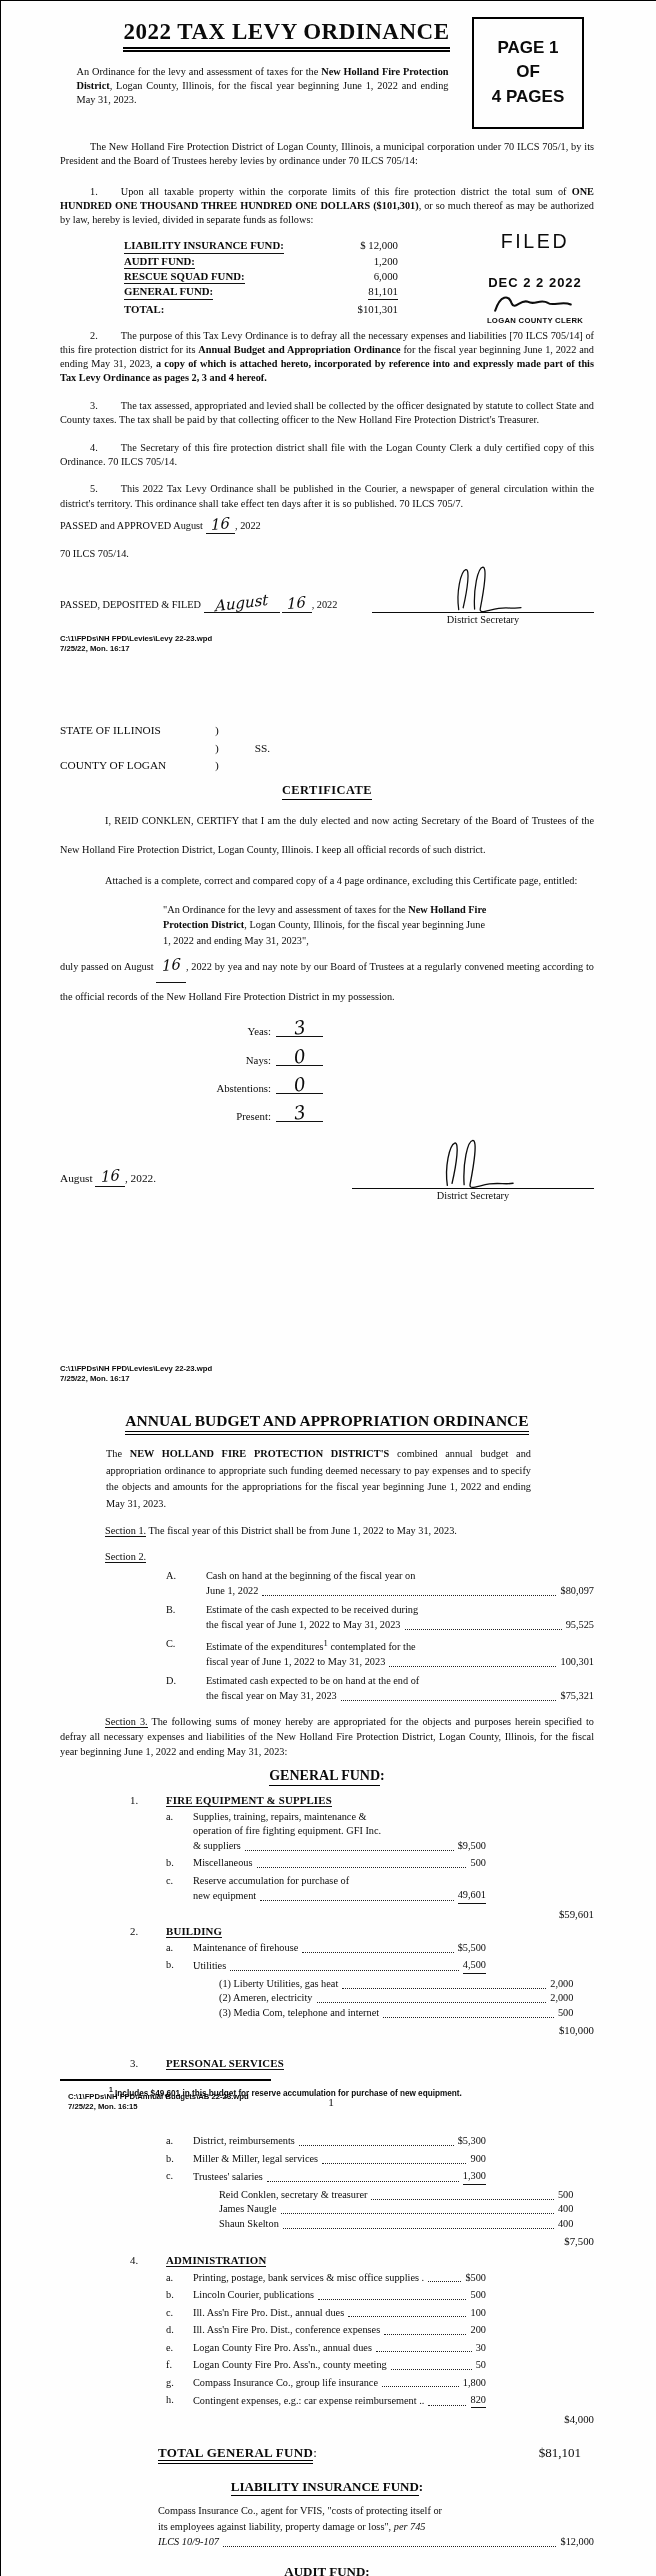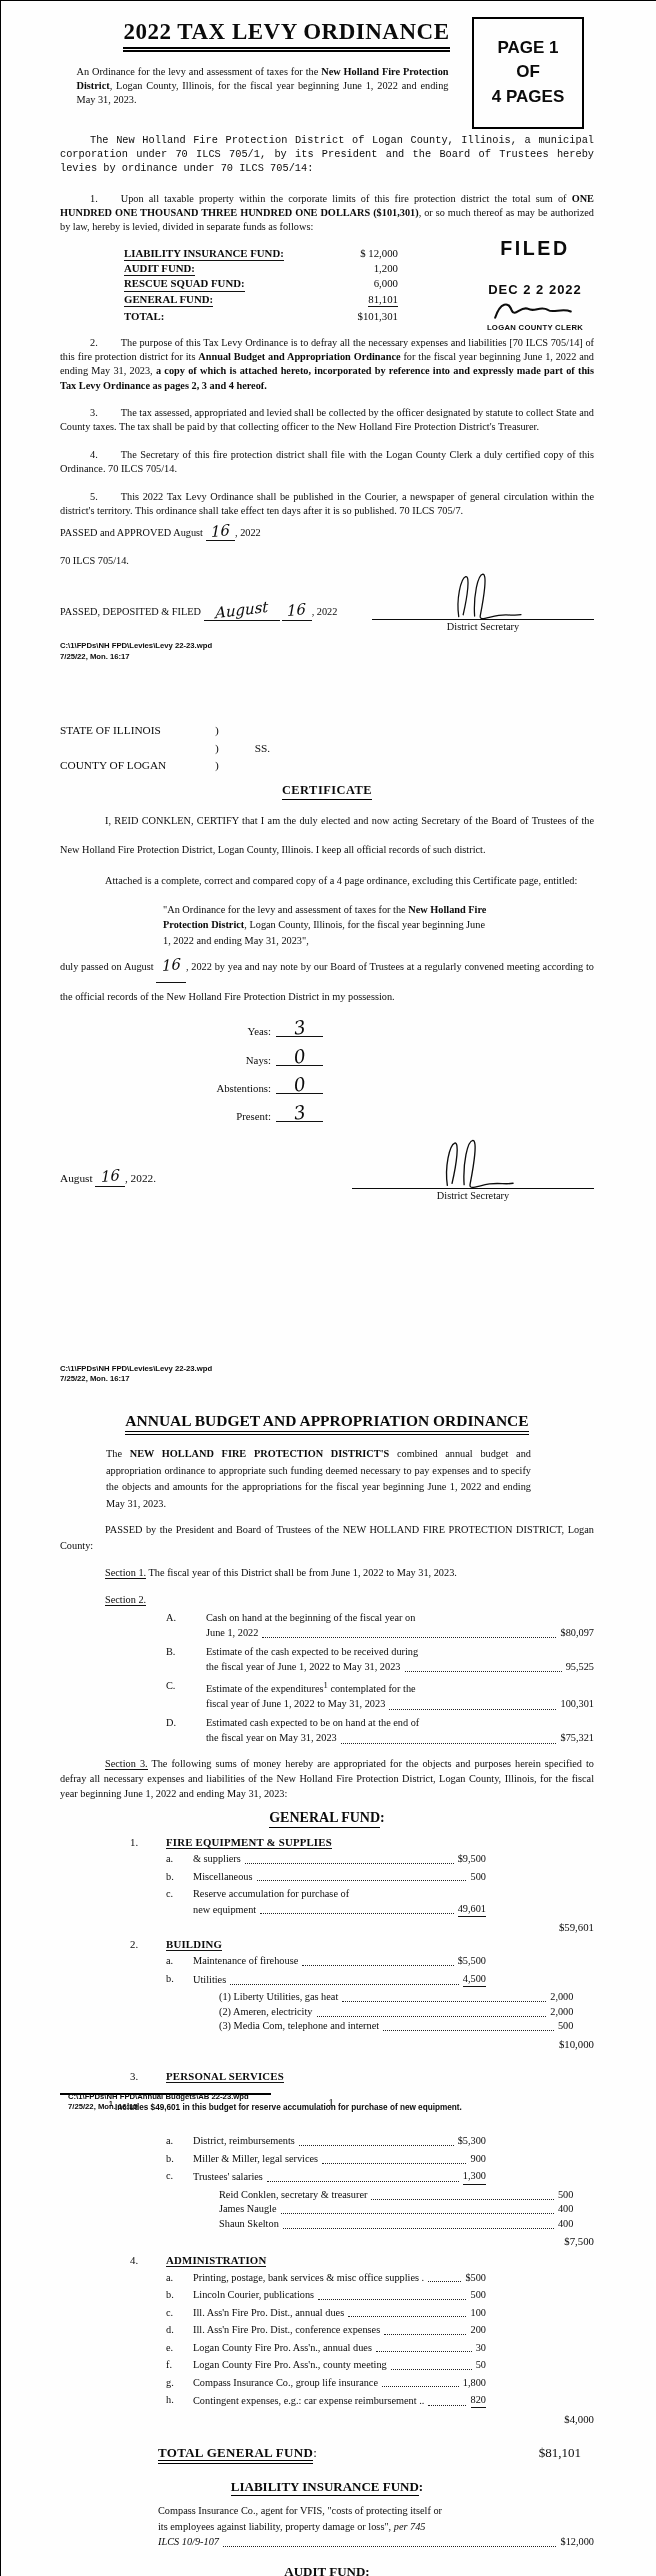--- a/index.html
+++ b/index.html
@@ -39,21 +39,21 @@
   
   .funds-wrap{position:relative;margin-top:11.3px;}
   .fund-table{margin-left:64px;width:274px;}
   .fund-row{display:flex;justify-content:space-between;font-size:10.8px;line-height:1.33;}
   .fund-label{font-weight:bold;}
   .fund-amt{text-align:right;}
   .stamp{
     position:absolute;top:-8.2px;right:0;width:118px;text-align:center;
     font-family:"Liberation Sans","DejaVu Sans",sans-serif;
   }
-  .stamp-filed{font-size:19.6px;font-weight:bold;letter-spacing:2.6px;}
+  .stamp-filed{font-size:19.6px;font-weight:normal;letter-spacing:2.6px;}
   .stamp-date{font-size:13px;font-weight:bold;letter-spacing:1px;margin-top:21.6px;white-space:nowrap;}
   .stamp-sig{margin-top:1px;}
   .stamp-clerk{font-size:7.7px;font-weight:bold;letter-spacing:0.3px;margin-top:-2.1px;white-space:nowrap;}
 
   
   .sig-row{display:flex;justify-content:space-between;align-items:flex-end;}
   .sigcol{position:relative;text-align:center;}
   .sig-rule{border-bottom:1px solid #0b0b0b;}
   .sig-label{font-size:10.3px;margin-top:1px;}
   .sig-svg{display:block;margin:0 auto -4.1px auto;}
@@ -134,21 +134,21 @@
       <span class="title">2022 TAX LEVY ORDINANCE</span>
     </div>
     <div class="badge">
       <span>PAGE 1</span>
       <span>OF</span>
       <span>4 PAGES</span>
     </div>
 
     <p class="para j intro"><span>An Ordinance for the levy and assessment of taxes for the </span><b>New Holland Fire Protection District</b><span>, Logan County, Illinois, for the fiscal year beginning June 1, 2022 and ending May 31, 2023.</span></p>
 
-    <p class="para j" style="margin-top:25px;font-family:Liberation Mono, monospace;"><span class="in"></span><span>The New Holland Fire Protection District of Logan County, Illinois, a municipal corporation under 70 ILCS 705/1, by its President and the Board of Trustees hereby levies by ordinance under 70 ILCS 705/14:</span></p>
+    <p class="para j" style="margin-top:32px;"><span class="in"></span><span>The New Holland Fire Protection District of Logan County, Illinois, a municipal corporation under 70 ILCS 705/1, by its President and the Board of Trustees hereby levies by ordinance under 70 ILCS 705/14:</span></p>
 
     <p class="para j" style="margin-top:16.5px;"><span class="in"></span><span>1.</span><span class="gap"></span><span>Upon all taxable property within the corporate limits of this fire protection district the total sum of </span><b>ONE HUNDRED ONE THOUSAND THREE HUNDRED ONE DOLLARS ($101,301)</b><span>, or so much thereof as may be authorized by law, hereby is levied, divided in separate funds as follows:</span></p>
 
     <div class="funds-wrap">
       <div class="fund-table">
         <div class="fund-row">
             <span class="fund-label u">LIABILITY INSURANCE FUND:</span>
             <span class="fund-amt">$ 12,000</span>
           </div>
         <div class="fund-row">
@@ -275,21 +275,20 @@
     </div>
   </div>
 
   <div class="sec" id="sec-b1">
     <div class="bhead-wrap">
       <span class="bhead">ANNUAL BUDGET AND APPROPRIATION ORDINANCE</span>
     </div>
 
     <p class="bpara j bintro"><span>The </span><b>NEW HOLLAND FIRE PROTECTION DISTRICT'S</b><span> combined annual budget and appropriation ordinance to appropriate such funding deemed necessary to pay expenses and to specify the objects and amounts for the appropriations for the fiscal year beginning June 1, 2022 and ending May 31, 2023.</span></p>
 
-    <p class="bpara j" style="margin-top:9.3px;"><span class="tab"></span><span>PASSED by the President and Board of Trustees of the NEW HOLLAND FIRE PROTECTION DISTRICT, Logan County:</span></p>
 
     <p class="secline"><span class="tab"></span><span class="sec-u">Section 1.</span><span>  The fiscal year of this District shall be from June 1, 2022 to May 31, 2023.</span></p>
 
     <p class="secline" style="margin-top:11.3px;"><span class="tab"></span><span class="sec-u">Section 2.</span></p>
 
     <div class="s2row">
         <span class="s2let">A.</span>
       <div class="s2body">
           <div>Cash on hand at the beginning of the fiscal year on</div>
         <div class="s2line">
@@ -340,20 +339,22 @@
 
     <div class="cfh-wrap" style="margin-top:8.2px;font-size:14px;"><span class="cfh">GENERAL FUND</span><span>:</span></div>
 
     <div class="gnum-row">
         <span class="gnum">1.</span>
         <span class="ghead">FIRE EQUIPMENT &amp; SUPPLIES</span>
       </div>
     <div class="bitem">
         <span class="blet">a.</span>
       <div class="bbody">
+          <div class="pre">Supplies, training, repairs, maintenance &amp;
+operation of fire fighting equipment.  GFI Inc.</div>
         <div class="blast">
             <span>&amp; suppliers</span>
             <span class="leader"></span>
             <span class="amt">$9,500</span>
           </div>
         </div>
       </div>
     <div class="bitem">
         <span class="blet">b.</span>
       <div class="bbody">

